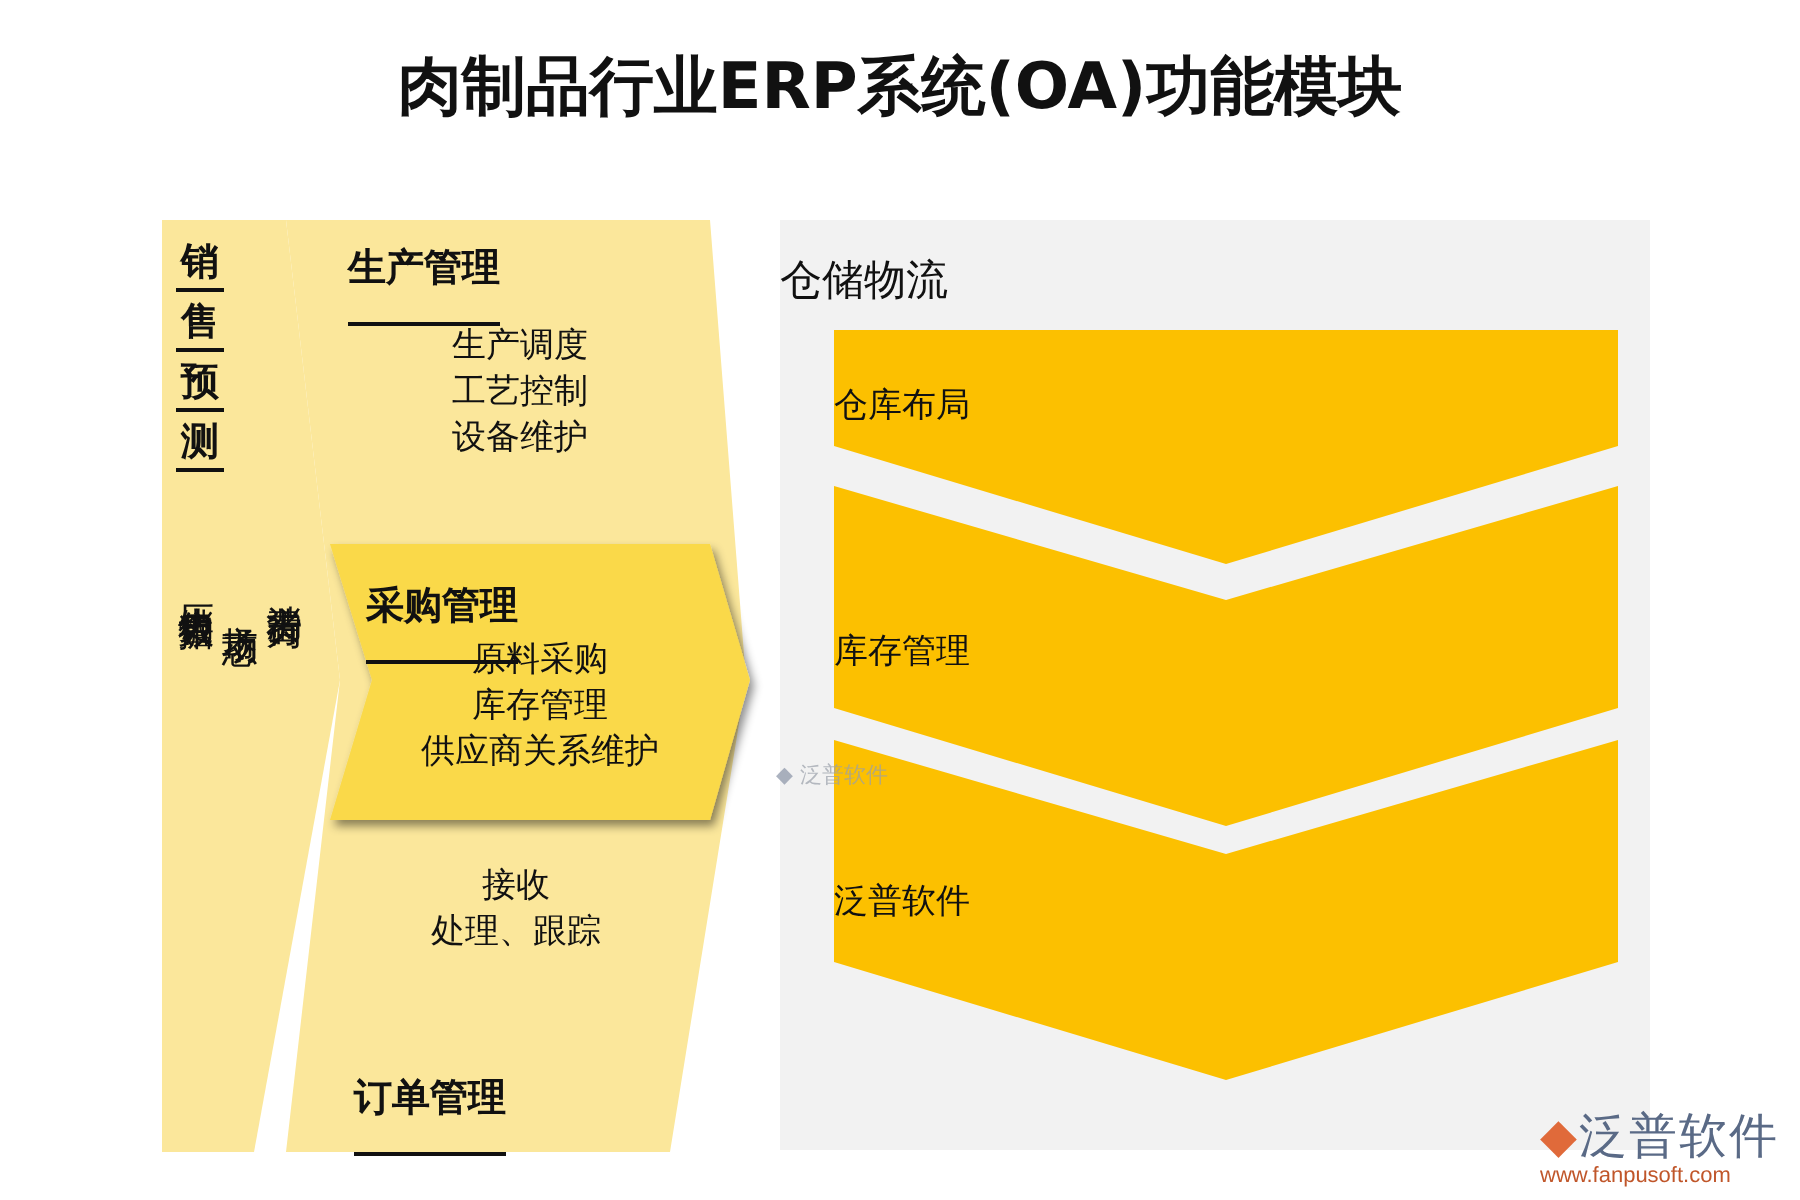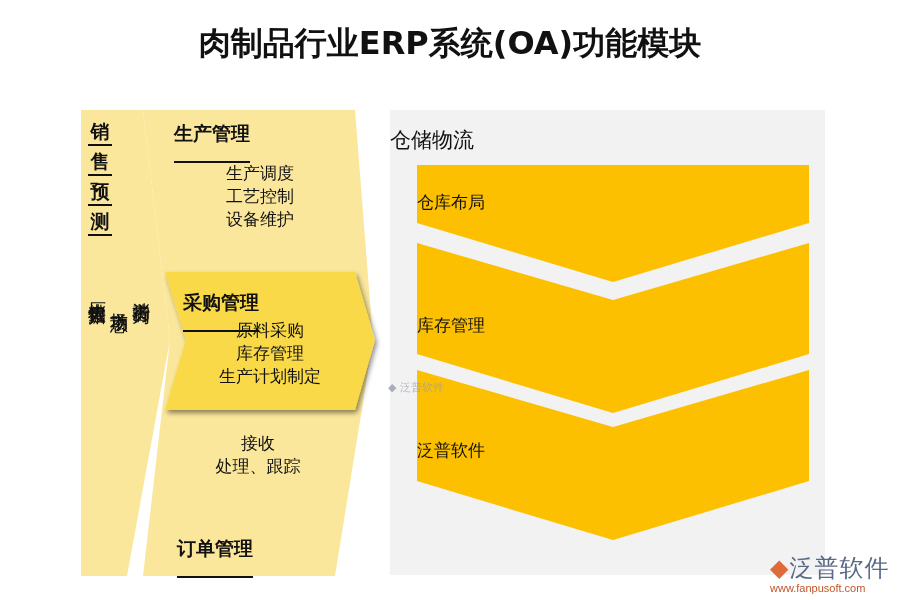--- a/index.html
+++ b/index.html
@@ -62,21 +62,21 @@
 <div class="abs items" style="left:190px; top:162px; width:140px;">
   <div>生产调度</div>
   <div>工艺控制</div>
   <div>设备维护</div>
 </div>
 
 <div class="abs sec-title" style="left:183px; top:290px;">采购管理</div>
 <div class="abs items" style="left:200px; top:319px; width:140px;">
   <div>原料采购</div>
   <div>库存管理</div>
-  <div>生产计划制定</div>
+  <div>供应商关系维护</div>
 </div>
 
 <div class="abs items" style="left:188px; top:432px; width:140px;">
   <div>接收</div>
   <div>处理、跟踪</div>
 </div>
 <div class="abs sec-title" style="left:177px; top:536px;">订单管理</div>
 
 <div class="panel-title">仓储物流</div>
 <div class="chev-label" style="top:191px;">仓库布局</div>

